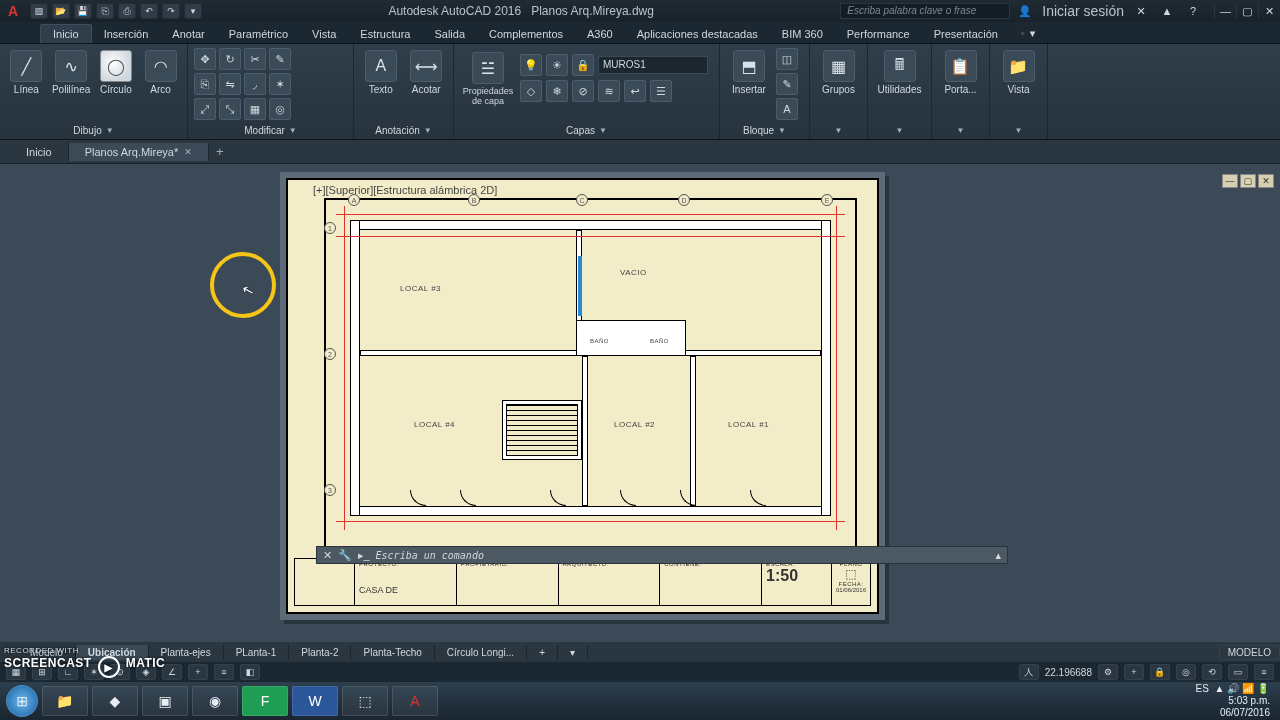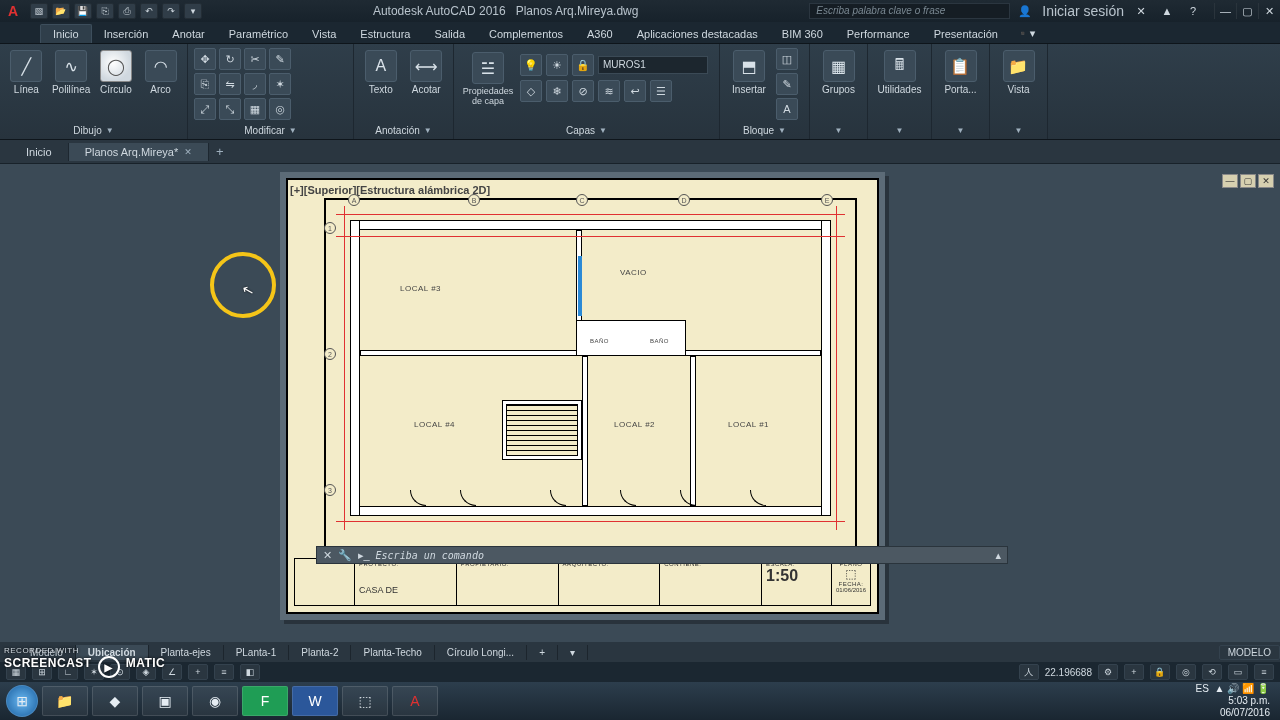--- a/index.html
+++ b/index.html
@@ -4,21 +4,21 @@
 <style>
   * { margin: 0; padding: 0; box-sizing: border-box; font-family: "Segoe UI", Tahoma, sans-serif; }
   body { background: #3b4a56; width: 1280px; height: 720px; overflow: hidden; position: relative; }
 
   
   .title-bar { height: 22px; background: linear-gradient(#1f2a33,#17222b); display: flex; align-items: center; color: #b8c3cc; font-size: 11px; }
   .title-bar .logo { width: 26px; height: 22px; display: flex; align-items: center; justify-content: center; color: #e03131; font-weight: bold; font-size: 14px; }
   .qat { display: flex; gap: 4px; margin-left: 4px; }
   .qat .qbtn { width: 18px; height: 16px; background: #303d48; border: 1px solid #232d35; border-radius: 2px; display: flex; align-items: center; justify-content: center; font-size: 9px; color: #cfd8df; }
   .title-center { flex: 1; text-align: center; font-size: 12px; }
-  .title-search { width: 201px; height: 16px; background: #151d24; border: 1px solid #2b3640; font-size: 10px; font-style: italic; color: #7a8892; padding: 0 6px; line-height: 14px; }
+  .title-search { width: 170px; height: 16px; background: #151d24; border: 1px solid #2b3640; font-size: 10px; font-style: italic; color: #7a8892; padding: 0 6px; line-height: 14px; }
   .title-right { display: flex; align-items: center; gap: 8px; margin: 0 6px; }
   .title-right .ticon { width: 18px; height: 16px; display: flex; align-items: center; justify-content: center; font-size: 11px; color: #cfd8df; }
   .win-btns { display: flex; margin-left: 6px; }
   .win-btns .wb { width: 22px; height: 16px; display: flex; align-items: center; justify-content: center; color: #cfd8df; font-size: 11px; border-left: 1px solid #2a343c; }
 
   
   .ribbon-tabs { height: 22px; background: #1b2731; display: flex; align-items: flex-end; padding-left: 40px; gap: 0; border-bottom: 1px solid #0e151b; }
   .ribbon-tabs .tab { padding: 3px 12px 3px 12px; font-size: 11px; color: #cfd8df; cursor: pointer; }
   .ribbon-tabs .tab.active { background: #2f3e4a; border: 1px solid #3d4e5c; border-bottom: none; border-radius: 2px 2px 0 0; }
 
@@ -39,21 +39,21 @@
   
   .doc-tabs { height: 24px; background: #2a3640; display: flex; align-items: center; padding-left: 10px; gap: 0; border-bottom: 1px solid #18222a; }
   .doc-tabs .dtab { padding: 3px 16px; font-size: 11px; color: #cfd8df; border-right: 1px solid #1d2730; display: flex; align-items: center; gap: 6px; }
   .doc-tabs .dtab.active { background: #3b4a56; }
   .doc-tabs .plus { width: 22px; text-align: center; font-size: 13px; color: #9fb0be; }
 
   
   .workspace { position: absolute; top: 164px; left: 0; right: 0; bottom: 78px; background: #3b4a56; }
   .paper-wrap { position: absolute; left: 280px; top: 8px; width: 605px; height: 448px; background: #5c6b77; box-shadow: 4px 4px 0 rgba(0,0,0,.3); }
   .paper { position: absolute; inset: 6px; background: #f3ecc9; border: 2px solid #000; }
-  .vp-label { position: absolute; top: 4px; left: 2px; font-size: 11px; color: #444; font-weight: bold; }
+  .vp-label { position: absolute; top: 4px; left: 25px; font-size: 11px; color: #444; }
   .inner-border { position: absolute; left: 36px; right: 20px; top: 18px; bottom: 64px; border: 2px solid #000; background: #f3ecc9; }
 
   
   .plan { position: absolute; inset: 20px 24px 30px 24px; }
   .wall { position: absolute; background: #fff; border: 1.5px solid #000; }
   .dimline { position: absolute; background: #e03131; }
   .gridcircle { position: absolute; width: 12px; height: 12px; border: 1px solid #555; border-radius: 50%; background: #f3ecc9; font-size: 7px; display: flex; align-items: center; justify-content: center; color: #555; }
   .label { position: absolute; font-size: 8px; color: #444; letter-spacing: 0.5px; }
   .stairs { position: absolute; border: 1px solid #000; background:
              repeating-linear-gradient(0deg, #f3ecc9, #f3ecc9 4px, #000 4px, #000 5px); }

